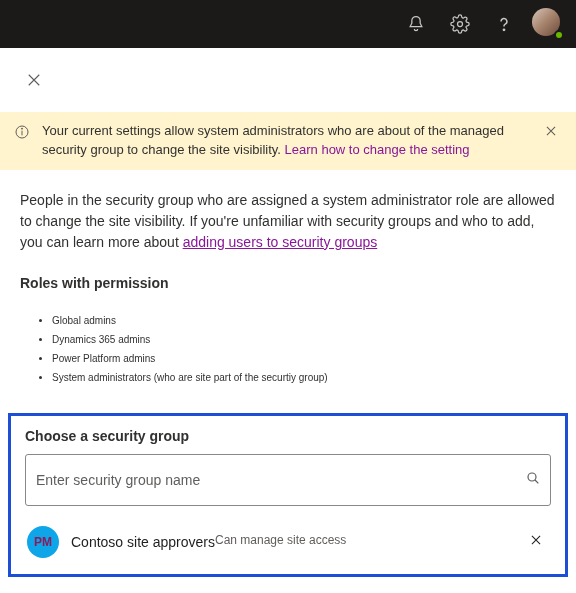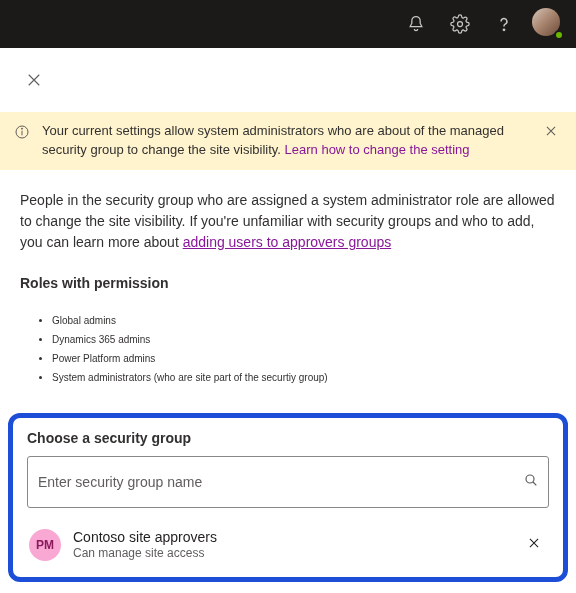--- a/index.html
+++ b/index.html
@@ -145,24 +145,24 @@
       list-style: disc;
       padding-left: 32px;
       margin-bottom: 12px;
     }
     .roles-list li {
       font-size: 10px;
       line-height: 1.9;
       color: #323130;
     }
     .highlighted {
-      border: 5px solid #1d4ed8;
+      border: 3px solid #1d4ed8;
       margin: 6px 8px;
       padding: 12px 14px;
-      border-radius: 12px;
+      border-radius: 0;
     }
     .section-label {
       font-size: 14px;
       font-weight: 600;
       margin-bottom: 10px;
     }
     .search-wrap {
       position: relative;
       margin-bottom: 16px;
     }
@@ -194,33 +194,32 @@
     .group-row {
       display: flex;
       align-items: center;
       gap: 12px;
       padding: 4px 2px;
     }
     .group-avatar {
       width: 32px;
       height: 32px;
       border-radius: 50%;
-      background: #f9a8d4;
+      background: #0ea5e9;
       display: flex;
       align-items: center;
       justify-content: center;
       font-size: 12px;
       font-weight: 600;
       color: #8a1a5c;
       flex: 0 0 32px;
     }
     .group-info {
       flex: 1;
       display: flex;
-      flex-direction: column;
       line-height: 1.3;
     }
     .group-name {
       font-size: 14px;
       color: #201f1e;
     }
     .group-desc {
       font-size: 12px;
       color: #605e5c;
     }
@@ -283,21 +282,21 @@
     </div>
     <div class="info-close">
       <svg viewBox="0 0 24 24" fill="none" stroke="currentColor" stroke-width="1.8">
           <path d="M5 5l14 14M19 5L5 19"></path>
         </svg>
     </div>
   </div>
 
   <div class="body">
     <p class="description">
-      <span>People in the security group who are assigned a system administrator role are allowed to change the site visibility. If you're unfamiliar with security groups and who to add, you can learn more about </span><a href="#">adding users to approvers groups</a>
+      <span>People in the security group who are assigned a system administrator role are allowed to change the site visibility. If you're unfamiliar with security groups and who to add, you can learn more about </span><a href="#">adding users to security groups</a>
     </p>
 
     <div class="section-heading">Roles with permission</div>
     <ul class="roles-list">
       <li>Global admins</li>
       <li>Dynamics 365 admins</li>
       <li>Power Platform admins</li>
       <li>System administrators (who are site part of the securtiy group)</li>
     </ul>
   </div>

